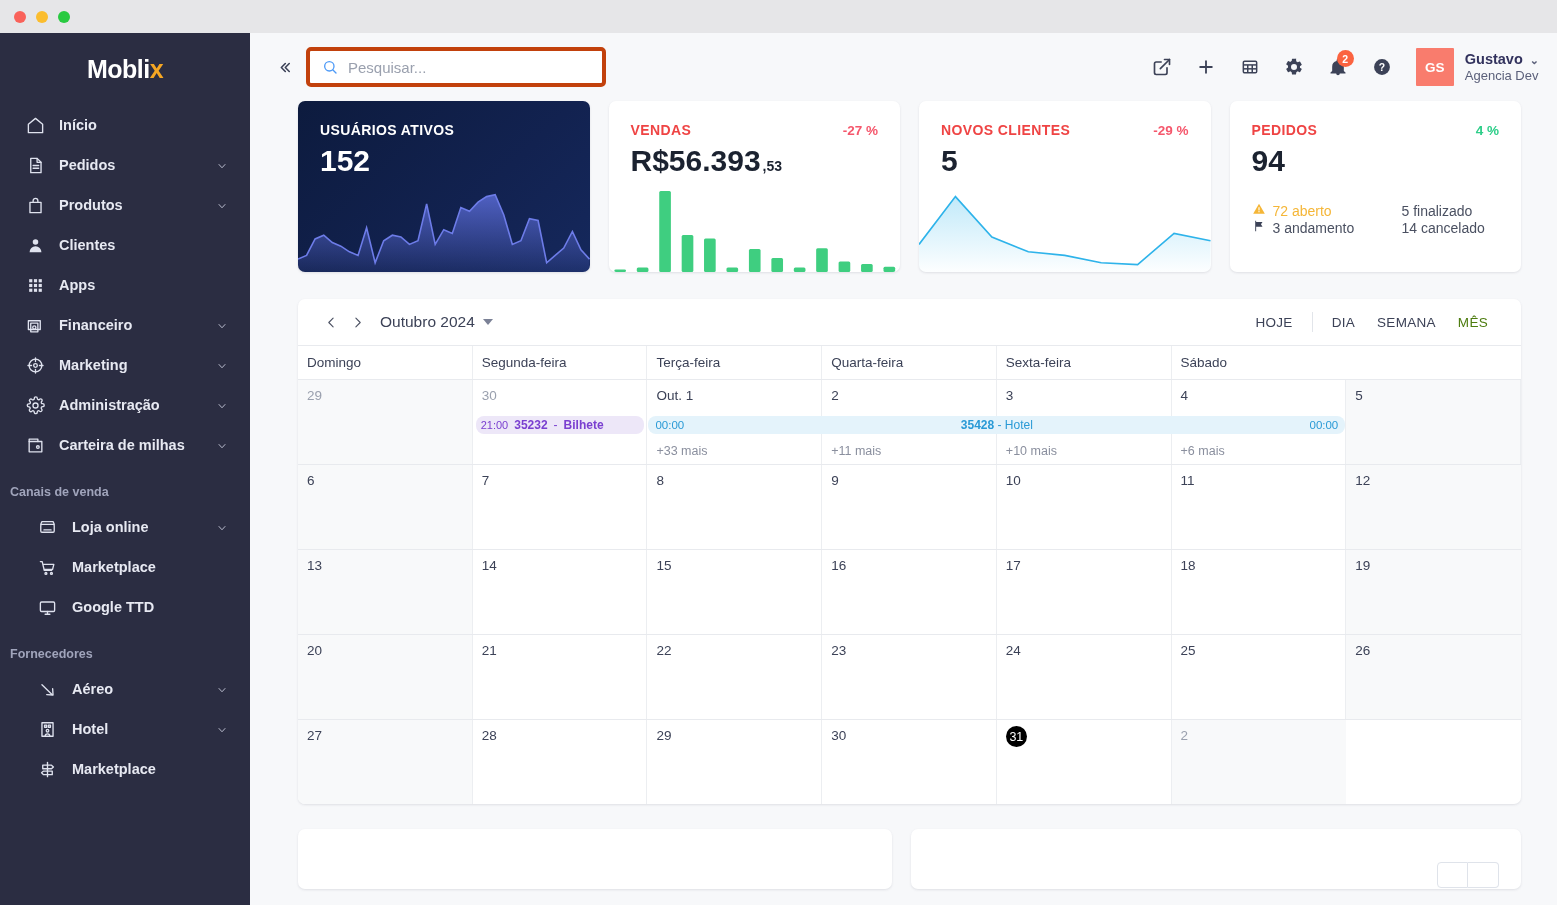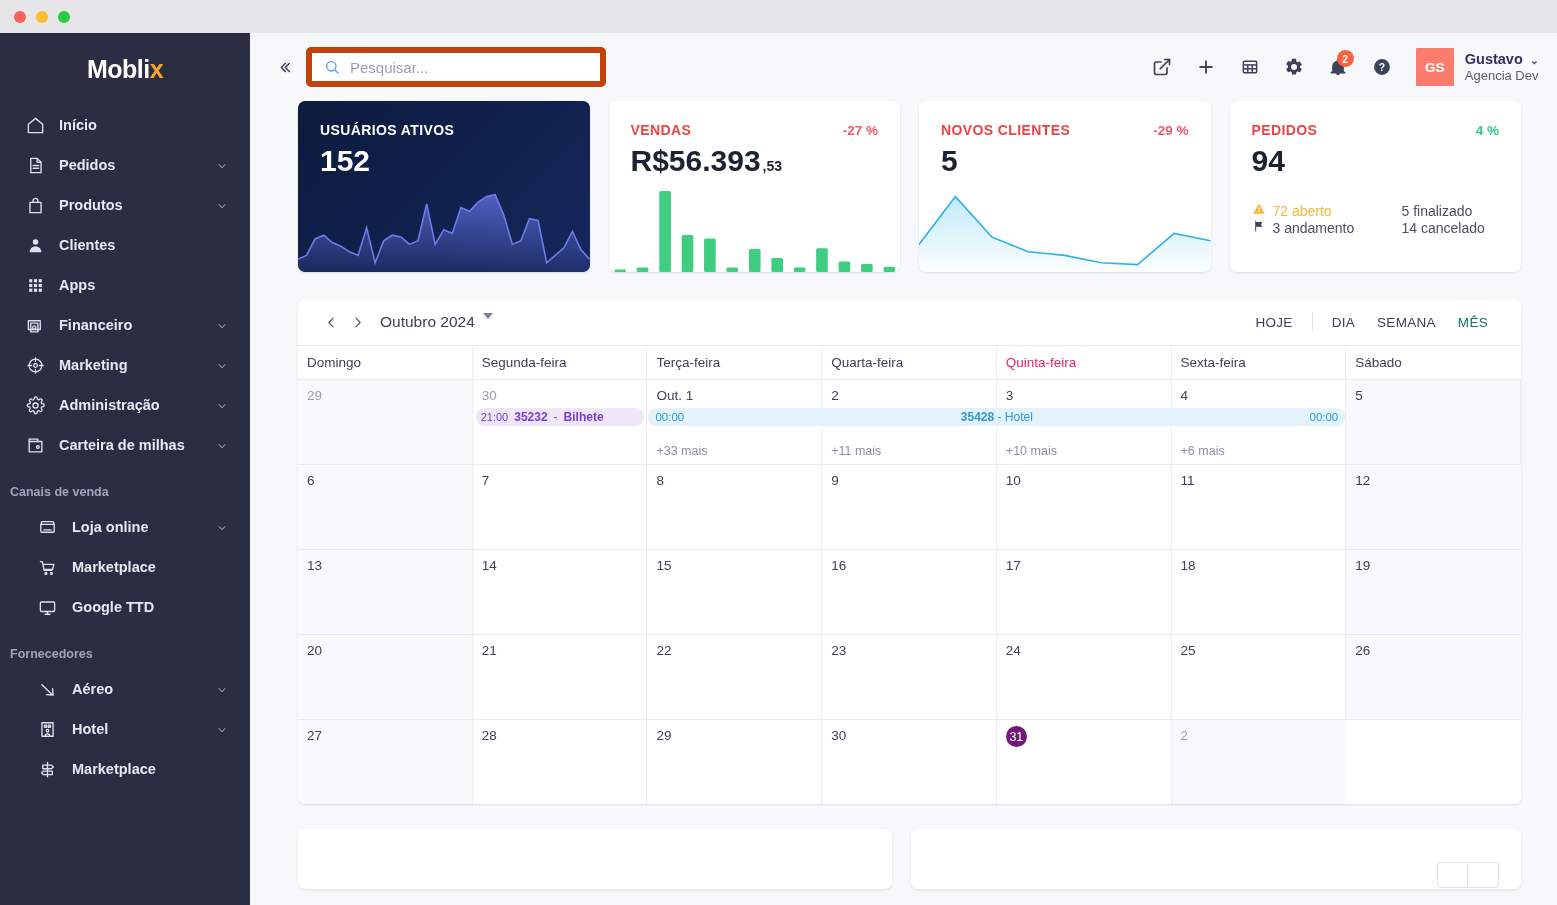--- a/index.html
+++ b/index.html
@@ -72,21 +72,21 @@
     height: 68px; position: relative;
     display: flex; align-items: center;
     padding: 0 18px 0 22px;
   }
   #collapse-btn {
     width: 24px; height: 24px; display: flex; align-items: center; justify-content: center;
     cursor: pointer; color: #3c4257; font-size: 17px; margin-right: 10px;
   }
   #search-wrap {
     position: relative; width: 300px; height: 40px;
-    background: #fff; border: 6px solid #c2410c; border-radius: 5px;
+    background: #fff; border: 4px solid #c2410c; border-radius: 5px;
     display: flex; align-items: center; padding: 0 12px;
   }
   #search-icon { width: 16px; height: 16px; margin-right: 10px; flex: 0 0 16px; }
   #search-icon svg { width: 16px; height: 16px; stroke: #4d9af7; fill: none; stroke-width: 2; }
   #search-input {
     border: 0; outline: 0; width: 100%; font-size: 15px;
     font-family: "Liberation Sans", sans-serif; color: #3c4257; background: transparent;
   }
   #search-input::placeholder { color: #9aa0ae; }
 
@@ -159,32 +159,32 @@
   #cal-toolbar {
     height: 46px; display: flex; align-items: center;
     padding: 0 22px 0 20px;
   }
   .cal-nav {
     width: 26px; height: 26px; display: flex; align-items: center; justify-content: center;
     cursor: pointer;
   }
   .cal-nav svg { width: 13px; height: 13px; stroke: #4a5061; stroke-width: 2; fill: none; }
   #cal-title {
-    font-size: 15.5px; color: #3c4257; margin-left: 10px; display: flex; align-items: flex-start; gap: 8px;
+    font-size: 15.5px; color: #3c4257; margin-left: 10px; display: flex; align-items: center; gap: 8px;
     cursor: pointer;
   }
   #cal-title .caret {
     width: 0; height: 0; border-left: 5px solid transparent; border-right: 5px solid transparent;
     border-top: 6px solid #7b8196;
   }
   #cal-views { margin-left: auto; display: flex; align-items: center; gap: 0; }
   .cal-view {
     font-size: 13.5px; color: #3c4257; padding: 4px 11px; cursor: pointer; letter-spacing: 0.3px;
   }
-  .cal-view.active { color: #0f766e; }
+  .cal-view.active { color: #4d7c0f; }
   .cal-sep { width: 1px; height: 20px; background: #e2e5ea; margin: 0 8px; }
 
   #cal-grid { border-top: 1px solid #e8eaee; }
   .cal-head-row { display: grid; grid-template-columns: repeat(7,1fr); }
   .cal-head-cell {
     padding: 9px 8px 9px 9px; font-size: 13.5px; color: #3c4257;
     border-right: 1px solid #eceef1;
   }
   .cal-head-cell:last-child { border-right: 0; }
   .cal-head-cell.highlight { color: #e5246a; }
@@ -194,33 +194,33 @@
   .cal-day {
     min-height: 84px; border-right: 1px solid #eceef1; padding: 6px 7px 0 9px;
     position: relative;
   }
   .cal-day:last-child { border-right: 0; }
   .cal-day.weekend { background: #f8f9fa; }
   .cal-day.other   { color: #9aa0ae; }
   .daynum { font-size: 13.5px; color: #3c4257; }
   .cal-day.other .daynum { color: #9aa0ae; }
   .daynum.today {
-    background: #701a75; color: #fff; border-radius: 50%;
+    background: #000000; color: #fff; border-radius: 50%;
     width: 21px; height: 21px; display: inline-flex; align-items: center; justify-content: center;
     font-size: 12.5px;
   }
   .more-link {
     position: absolute; left: 9px; bottom: 6px; font-size: 12.5px; color: #8a8f9e; cursor: pointer;
   }
   
   .evt-layer { position: absolute; left: 0; right: 0; top: 28px; height: 18px; pointer-events: none; }
   .evt {
     position: absolute; height: 18px; border-radius: 8px;
     font-size: 12px; display: flex; align-items: center; pointer-events: auto; cursor: pointer;
-    overflow: hidden; white-space: nowrap;
+    overflow: hidden; white-space: nowrap; margin-top: 8px;
   }
   .evt.purple { background: #ede7f8; color: #7a3fd0; padding: 0 5px; gap: 6px; }
   .evt.purple .t { font-size: 11px; }
   .evt.purple .n { font-weight: bold; }
   .evt.blue {
     background: #e4f3fb; color: #2a9ad6; padding: 0 7px;
     justify-content: center;
   }
   .evt.blue .left  { position: absolute; left: 7px; font-size: 11.5px; }
   .evt.blue .right { position: absolute; right: 7px; font-size: 11.5px; }
@@ -637,21 +637,20 @@
         <span class="cal-view">SEMANA</span>
         <span class="cal-view active">MÊS</span>
       </div>
     </div>
     <div id="cal-grid">
       <div class="cal-head-row" id="cal-head-row">
           <div class="cal-head-cell">Domingo</div>
           <div class="cal-head-cell">Segunda-feira</div>
           <div class="cal-head-cell">Terça-feira</div>
           <div class="cal-head-cell">Quarta-feira</div>
-          <div class="cal-head-cell highlight">Quinta-feira</div>
           <div class="cal-head-cell">Sexta-feira</div>
           <div class="cal-head-cell">Sábado</div>
         </div>
       <div id="cal-weeks">
           <div class="cal-week">
             <div class="cal-day weekend other"><span class="daynum">29</span></div>
             <div class="cal-day other"><span class="daynum">30</span></div>
             <div class="cal-day"><span class="daynum">Out. 1</span><span class="more-link">+33 mais</span></div>
             <div class="cal-day"><span class="daynum">2</span><span class="more-link">+11 mais</span></div>
             <div class="cal-day"><span class="daynum">3</span><span class="more-link">+10 mais</span></div>

